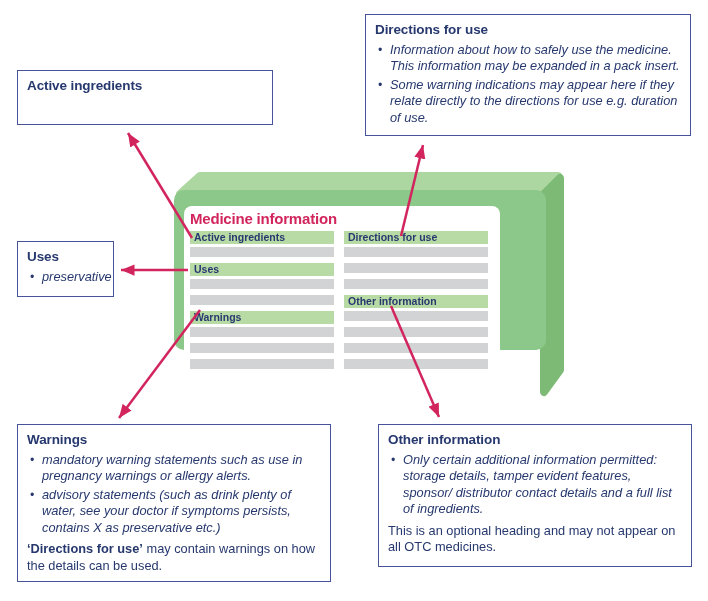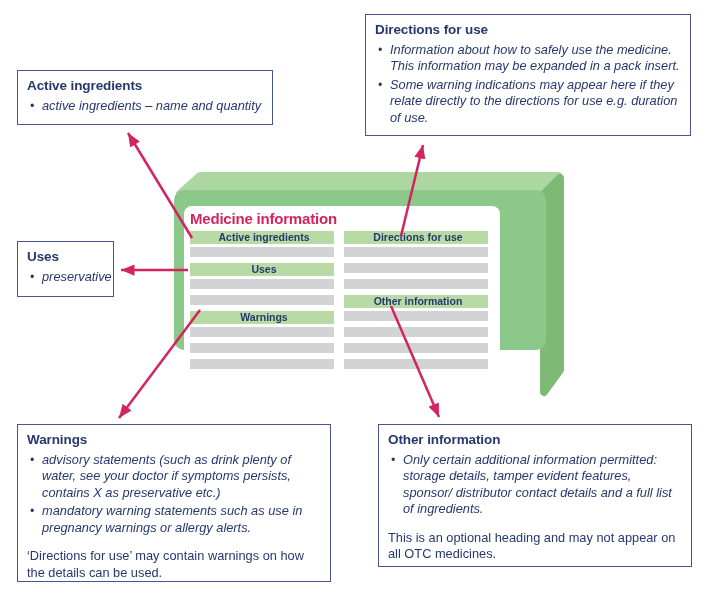--- a/index.html
+++ b/index.html
@@ -18,21 +18,21 @@
     position:relative;width:708px;height:601px;background:#fff;
     font-family:"Liberation Sans", sans-serif;color:var(--navy);overflow:hidden;
   }
   svg.layer{position:absolute;left:0;top:0;width:708px;height:601px;pointer-events:none;}
   #faces{z-index:1;}
   #arrows{z-index:4;}
   .face-top{fill:var(--green-top);stroke:var(--green-top);stroke-width:8;stroke-linejoin:round;}
   .face-side{fill:var(--green-side);stroke:var(--green-side);stroke-width:8;stroke-linejoin:round;}
   .front-face{
     position:absolute;left:174px;top:190px;width:372px;height:160px;
-    background:var(--green-front);border-radius:10px;z-index:2;text-align:center;
+    background:var(--green-front);border-radius:10px;z-index:2;
   }
   .panel{
     position:absolute;left:10px;top:16px;width:316px;height:174px;
     background:#fff;border-radius:8px;
   }
   .panel-title{
     position:absolute;left:6px;top:4px;font-size:15px;font-weight:bold;
     color:var(--crimson);letter-spacing:-0.2px;white-space:nowrap;
   }
   .cols{position:absolute;left:6px;top:25px;display:flex;gap:10px;}
@@ -48,22 +48,22 @@
     position:absolute;background:#fff;border:1.5px solid var(--border-blue);
     z-index:3;padding:7px 9px 6px 9px;font-size:12.8px;line-height:16.5px;
   }
   .callout .ctitle{font-size:13.5px;font-weight:bold;margin-bottom:3px;letter-spacing:-0.1px;}
   .callout ul{list-style:none;font-style:italic;}
   .callout li{position:relative;padding-left:15px;margin-bottom:2px;}
   .callout li::before{
     content:"\2022";position:absolute;left:3px;top:0;
     font-size:12px;color:var(--navy);
   }
-  .callout .note{margin-top:12px;}
-  .callout .note .b{font-weight:normal;}
+  .callout .note{margin-top:5px;}
+  .callout .note .b{font-weight:bold;}
   #co-active{left:17px;top:70px;width:256px;height:55px;}
   #co-directions{left:365px;top:14px;width:326px;height:122px;}
   #co-uses{left:17px;top:241px;width:97px;height:56px;}
   #co-warnings{left:17px;top:424px;width:314px;height:158px;}
   #co-other{left:378px;top:424px;width:314px;height:143px;}
   .arrow{stroke:var(--crimson);stroke-width:2.5;fill:none;}
 </style>
 </head>
 <body>
 
@@ -99,45 +99,42 @@
             <div class="prow line"></div>
             <div class="prow line"></div>
             <div class="prow line"></div>
           </div>
       </div>
     </div>
   </div>
 
   <div class="callout" id="co-active">
     <div class="ctitle">Active ingredients</div>
-    <ul>
-        <li>active ingredients – name and quantity</li>
-      </ul>
   </div>
 
   <div class="callout" id="co-directions">
     <div class="ctitle">Directions for use</div>
     <ul>
         <li>Information about how to safely use the medicine. This information may be expanded in a pack insert.</li>
         <li>Some warning indications may appear here if they relate directly to the directions for use e.g. duration of use.</li>
       </ul>
   </div>
 
   <div class="callout" id="co-uses">
     <div class="ctitle">Uses</div>
     <ul>
         <li>preservative</li>
       </ul>
   </div>
 
   <div class="callout" id="co-warnings">
     <div class="ctitle">Warnings</div>
     <ul>
+        <li>mandatory warning statements such as use in pregnancy warnings or allergy alerts.</li>
         <li>advisory statements (such as drink plenty of water, see your doctor if symptoms persists, contains X as preservative etc.)</li>
-        <li>mandatory warning statements such as use in pregnancy warnings or allergy alerts.</li>
       </ul>
     <p class="note"><span class="b">‘Directions for use’</span><span> may contain warnings on how the details can be used.</span></p>
   </div>
 
   <div class="callout" id="co-other">
     <div class="ctitle">Other information</div>
     <ul>
         <li>Only certain additional information permitted: storage details, tamper evident features, sponsor/ distributor contact details and a full list of ingredients.</li>
       </ul>
     <p class="note">This is an optional heading and may not appear on all OTC medicines.</p>

